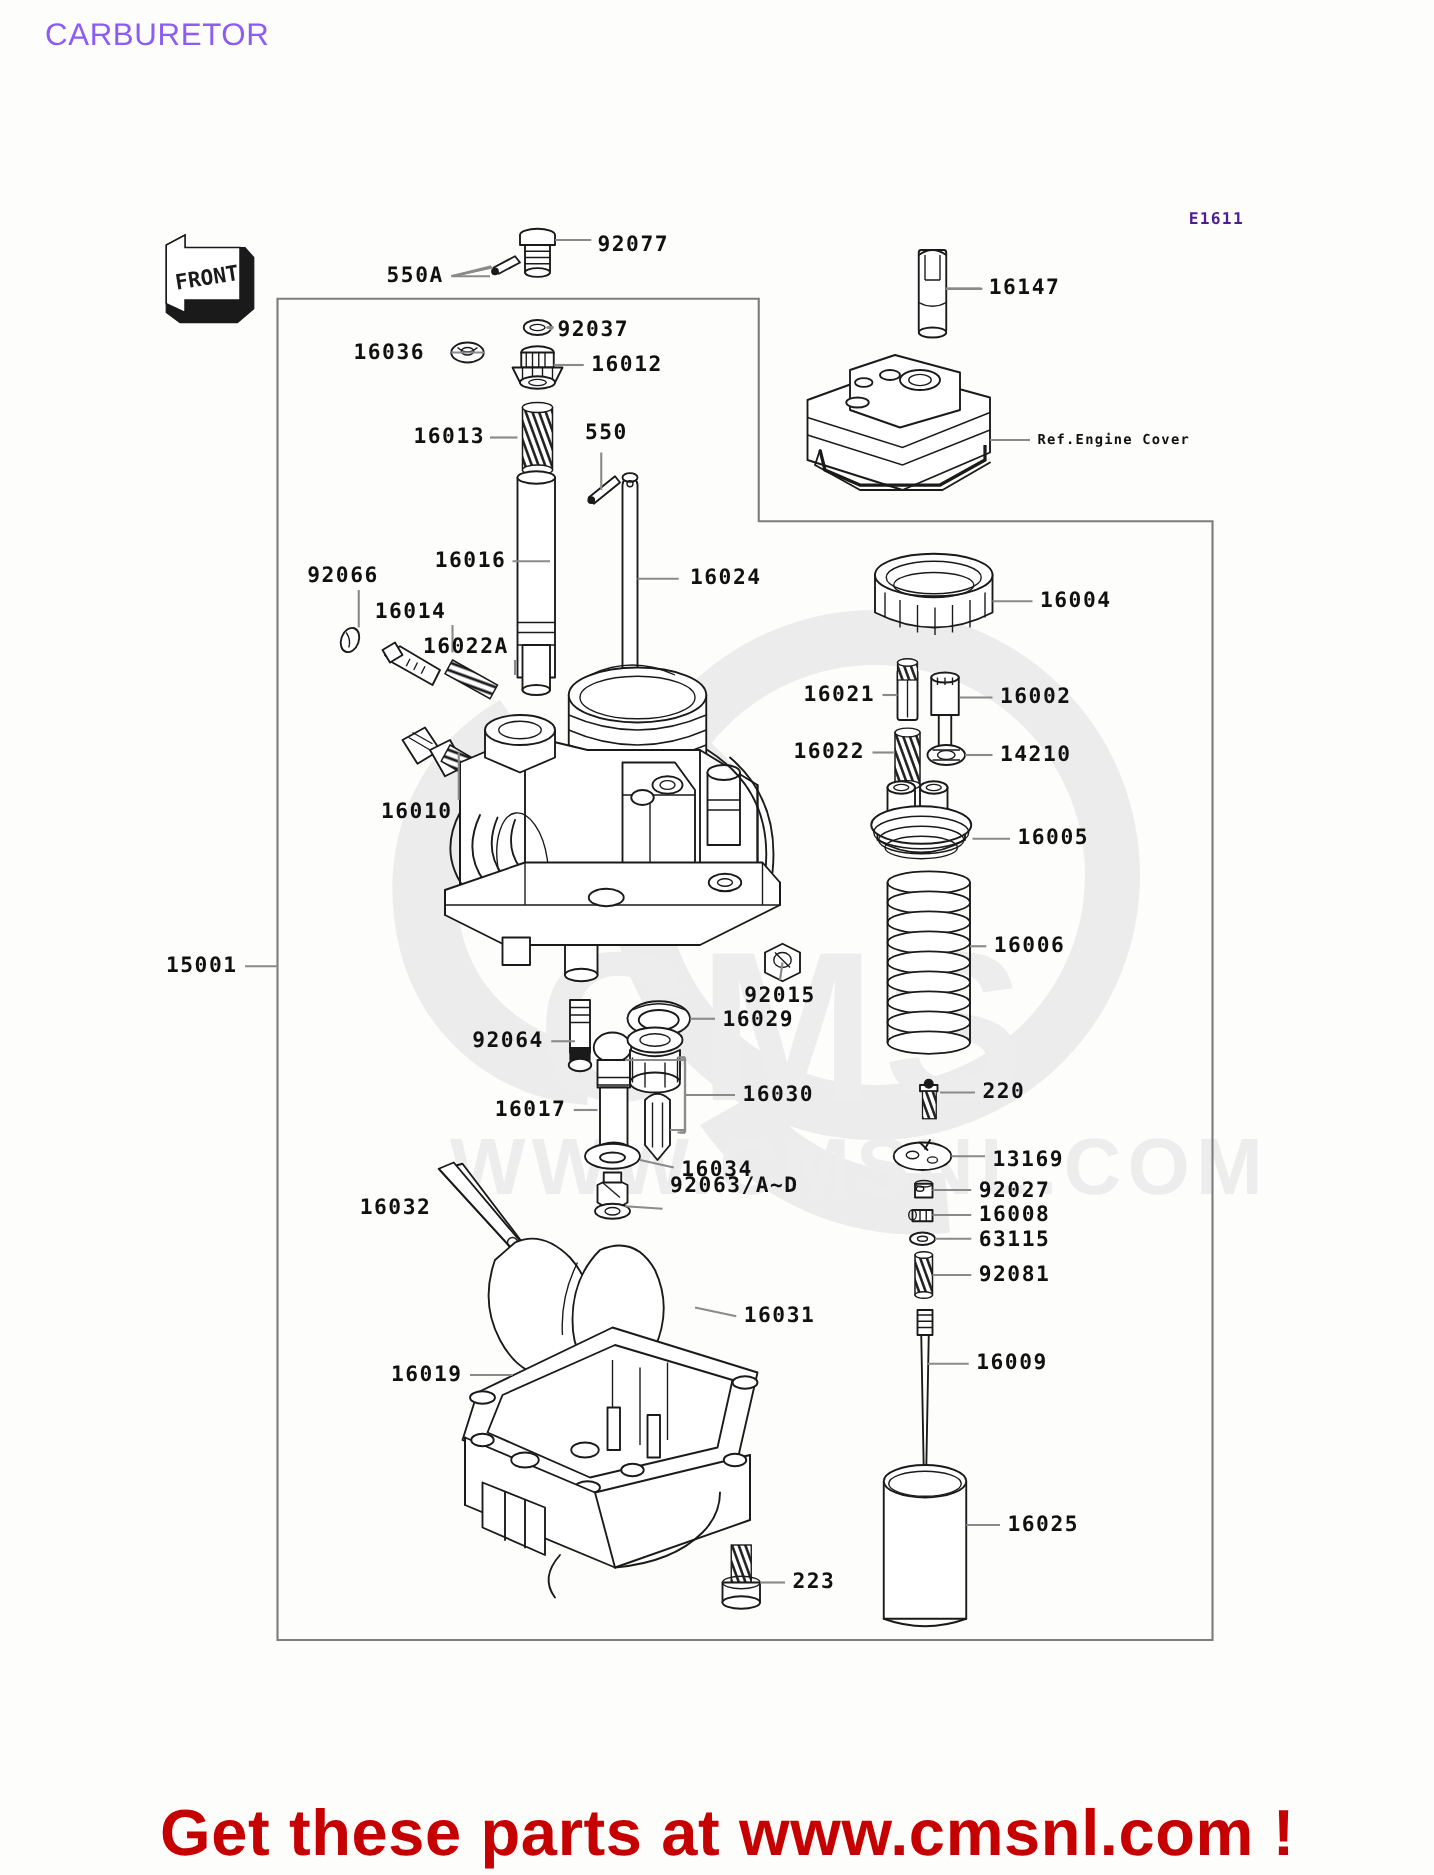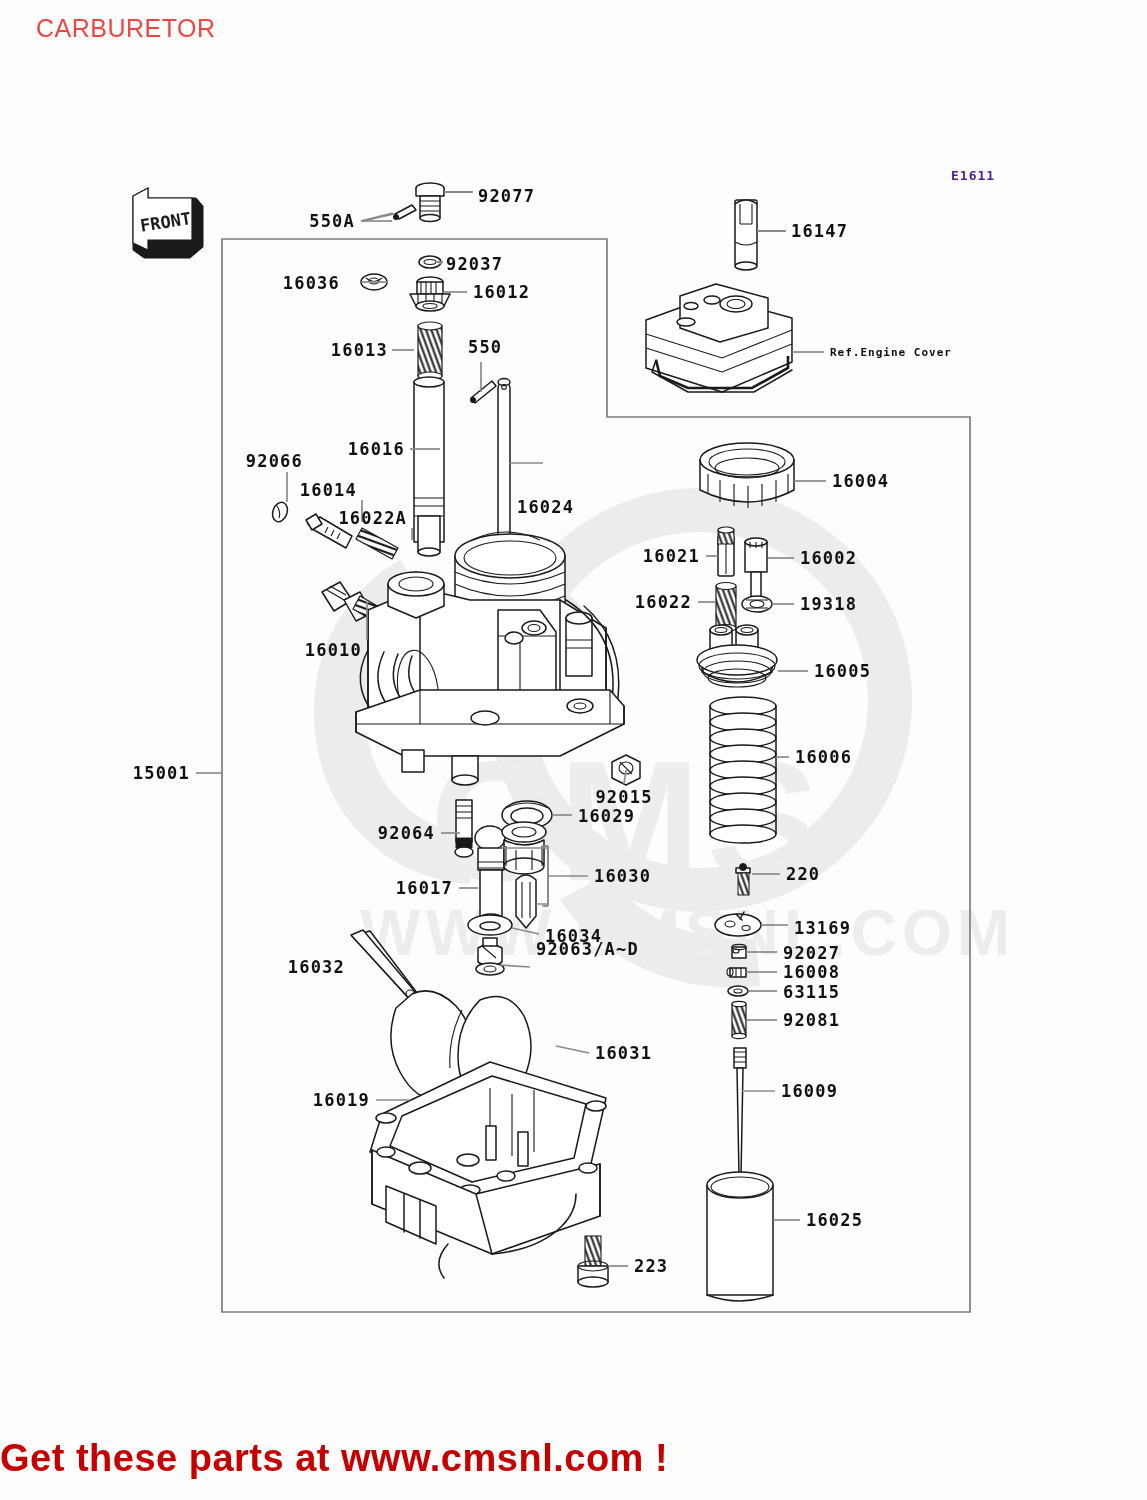--- a/index.html
+++ b/index.html
@@ -1,32 +1,32 @@
 <!DOCTYPE html>
 <html><head>
 <meta charset="utf-8">
 <title>CARBURETOR</title>
 <style>
   html,body{margin:0;padding:0;background:#fdfdfb;}
   body{width:1147px;height:1500px;position:relative;font-family:"Liberation Sans",sans-serif;overflow:hidden;}
 
   #page-title{
     position:absolute;left:36px;top:14px;
-    font-size:25px;letter-spacing:.5px;color:#ef4444;
+    font-size:25px;letter-spacing:.5px;color:#8b5cf6;
     font-family:"Liberation Sans",sans-serif;font-weight:400;
   }
   #sheet-code{
     position:absolute;left:951px;top:168px;
     font-family:"DejaVu Sans Mono",monospace;font-weight:bold;
     font-size:13px;color:#4c1d95;letter-spacing:1px;
   }
   #footer-cta{
-    position:absolute;left:0;top:1437px;width:1036px;text-align:left;
+    position:absolute;left:0;top:1437px;width:1036px;text-align:right;
     font-family:"Liberation Sans",sans-serif;font-weight:bold;
-    font-size:38px;color:#c60000;letter-spacing:.5px;
+    font-size:52px;color:#c60000;letter-spacing:.5px;
   }
 
   #canvas{position:absolute;left:0;top:0;width:1147px;height:1400px;}
 
   
   .lbl{
     position:absolute;
     font-family:"DejaVu Sans Mono",monospace;
     font-weight:bold;font-size:17px;color:#111;
     letter-spacing:1.2px;white-space:nowrap;line-height:1;
@@ -756,28 +756,28 @@
     <div class="lbl r" style="left: 355px; top: 221px;">550A</div>
     <div class="lbl l" style="left: 791px; top: 231px;">16147</div>
     <div class="lbl l" style="left: 446px; top: 264px;">92037</div>
     <div class="lbl r" style="left: 340px; top: 283px;">16036</div>
     <div class="lbl l" style="left: 473px; top: 292px;">16012</div>
     <div class="lbl r" style="left: 388px; top: 350px;">16013</div>
     <div class="lbl l" style="left: 468px; top: 347px;">550</div>
     <div class="lbl l lbl-ref" style="left: 830px; top: 352px;">Ref.Engine Cover</div>
     <div class="lbl l" style="left: 832px; top: 481px;">16004</div>
     <div class="lbl r" style="left: 405px; top: 449px;">16016</div>
-    <div class="lbl l" style="left: 517px; top: 463px; margin-top: 44px;">16024</div>
+    <div class="lbl l" style="left: 552px; top: 463px;">16024</div>
     <div class="lbl r" style="left: 303px; top: 461px;">92066</div>
     <div class="lbl r" style="left: 357px; top: 490px;">16014</div>
     <div class="lbl r" style="left: 407px; top: 518px;">16022A</div>
     <div class="lbl r" style="left: 700px; top: 556px;">16021</div>
     <div class="lbl l" style="left: 800px; top: 558px;">16002</div>
     <div class="lbl r" style="left: 692px; top: 602px;">16022</div>
-    <div class="lbl l" style="left: 800px; top: 604px;">19318</div>
+    <div class="lbl l" style="left: 800px; top: 604px;">14210</div>
     <div class="lbl r" style="left: 362px; top: 650px;">16010</div>
     <div class="lbl l" style="left: 814px; top: 671px;">16005</div>
     <div class="lbl l" style="left: 795px; top: 757px;">16006</div>
     <div class="lbl r" style="left: 190px; top: 773px;">15001</div>
     <div class="lbl c" style="left: 624px; top: 797px;">92015</div>
     <div class="lbl l" style="left: 578px; top: 816px;">16029</div>
     <div class="lbl r" style="left: 435px; top: 833px;">92064</div>
     <div class="lbl l" style="left: 786px; top: 874px;">220</div>
     <div class="lbl l" style="left: 594px; top: 876px;">16030</div>
     <div class="lbl r" style="left: 453px; top: 888px;">16017</div>

